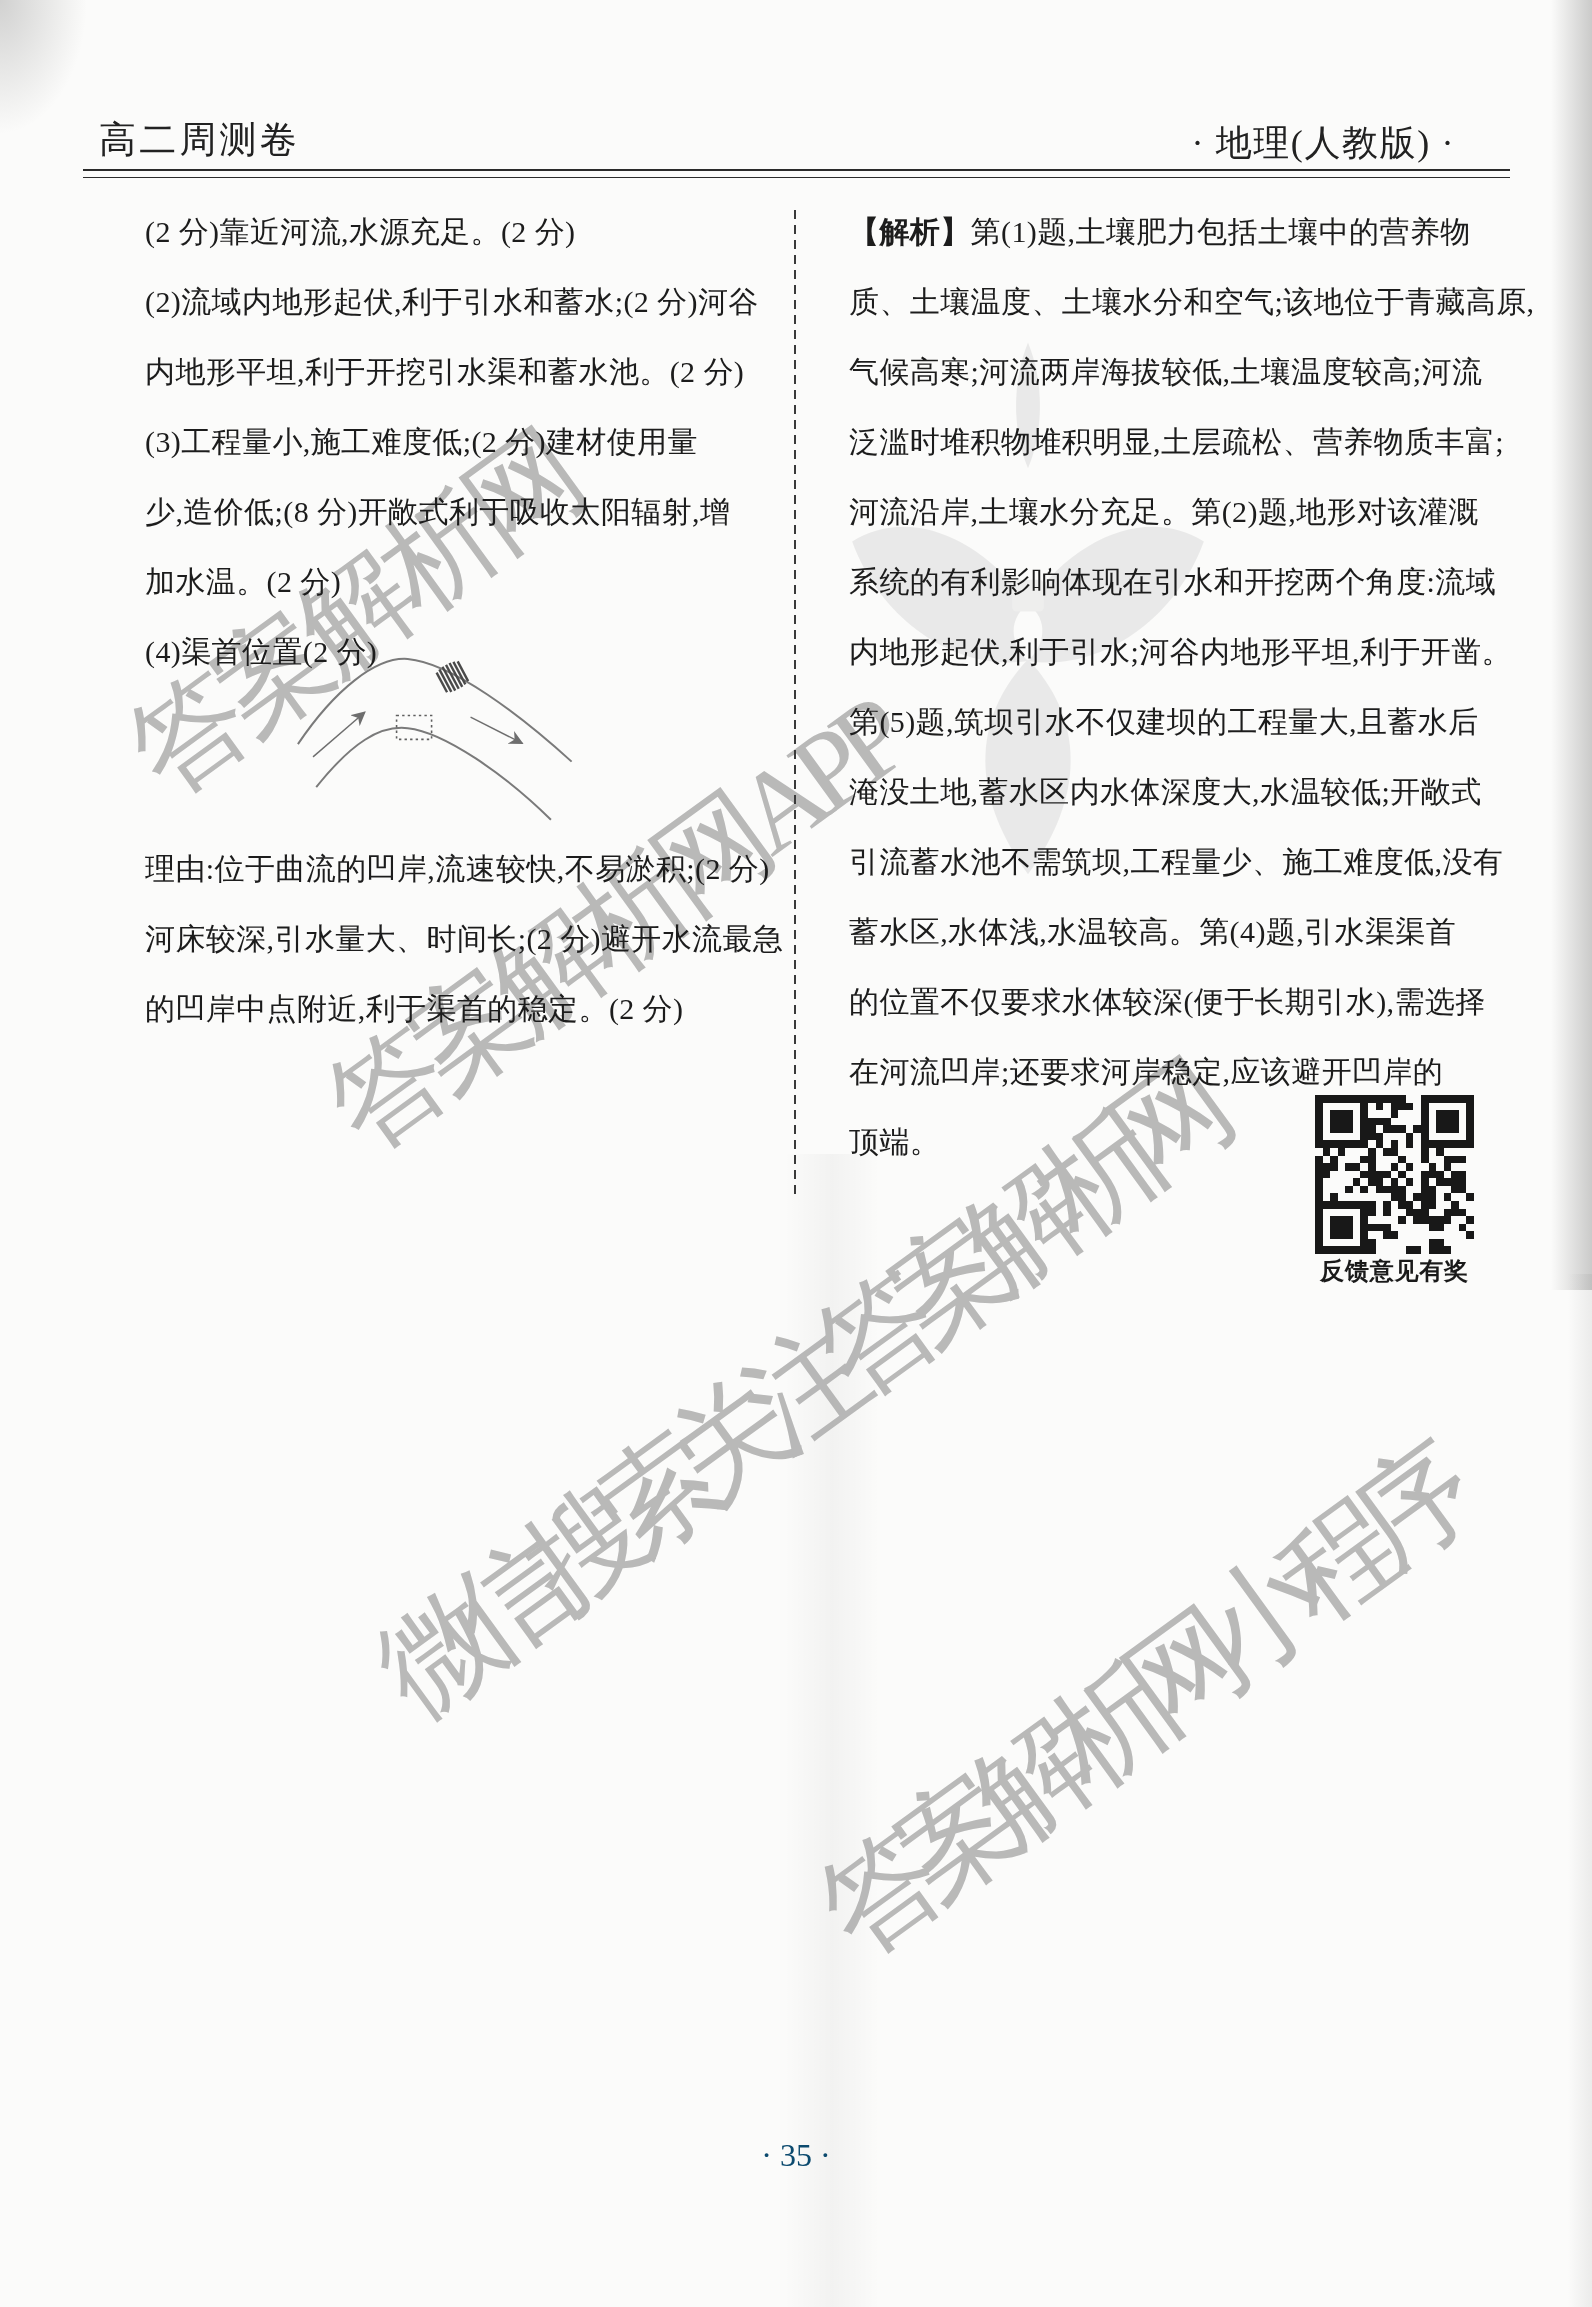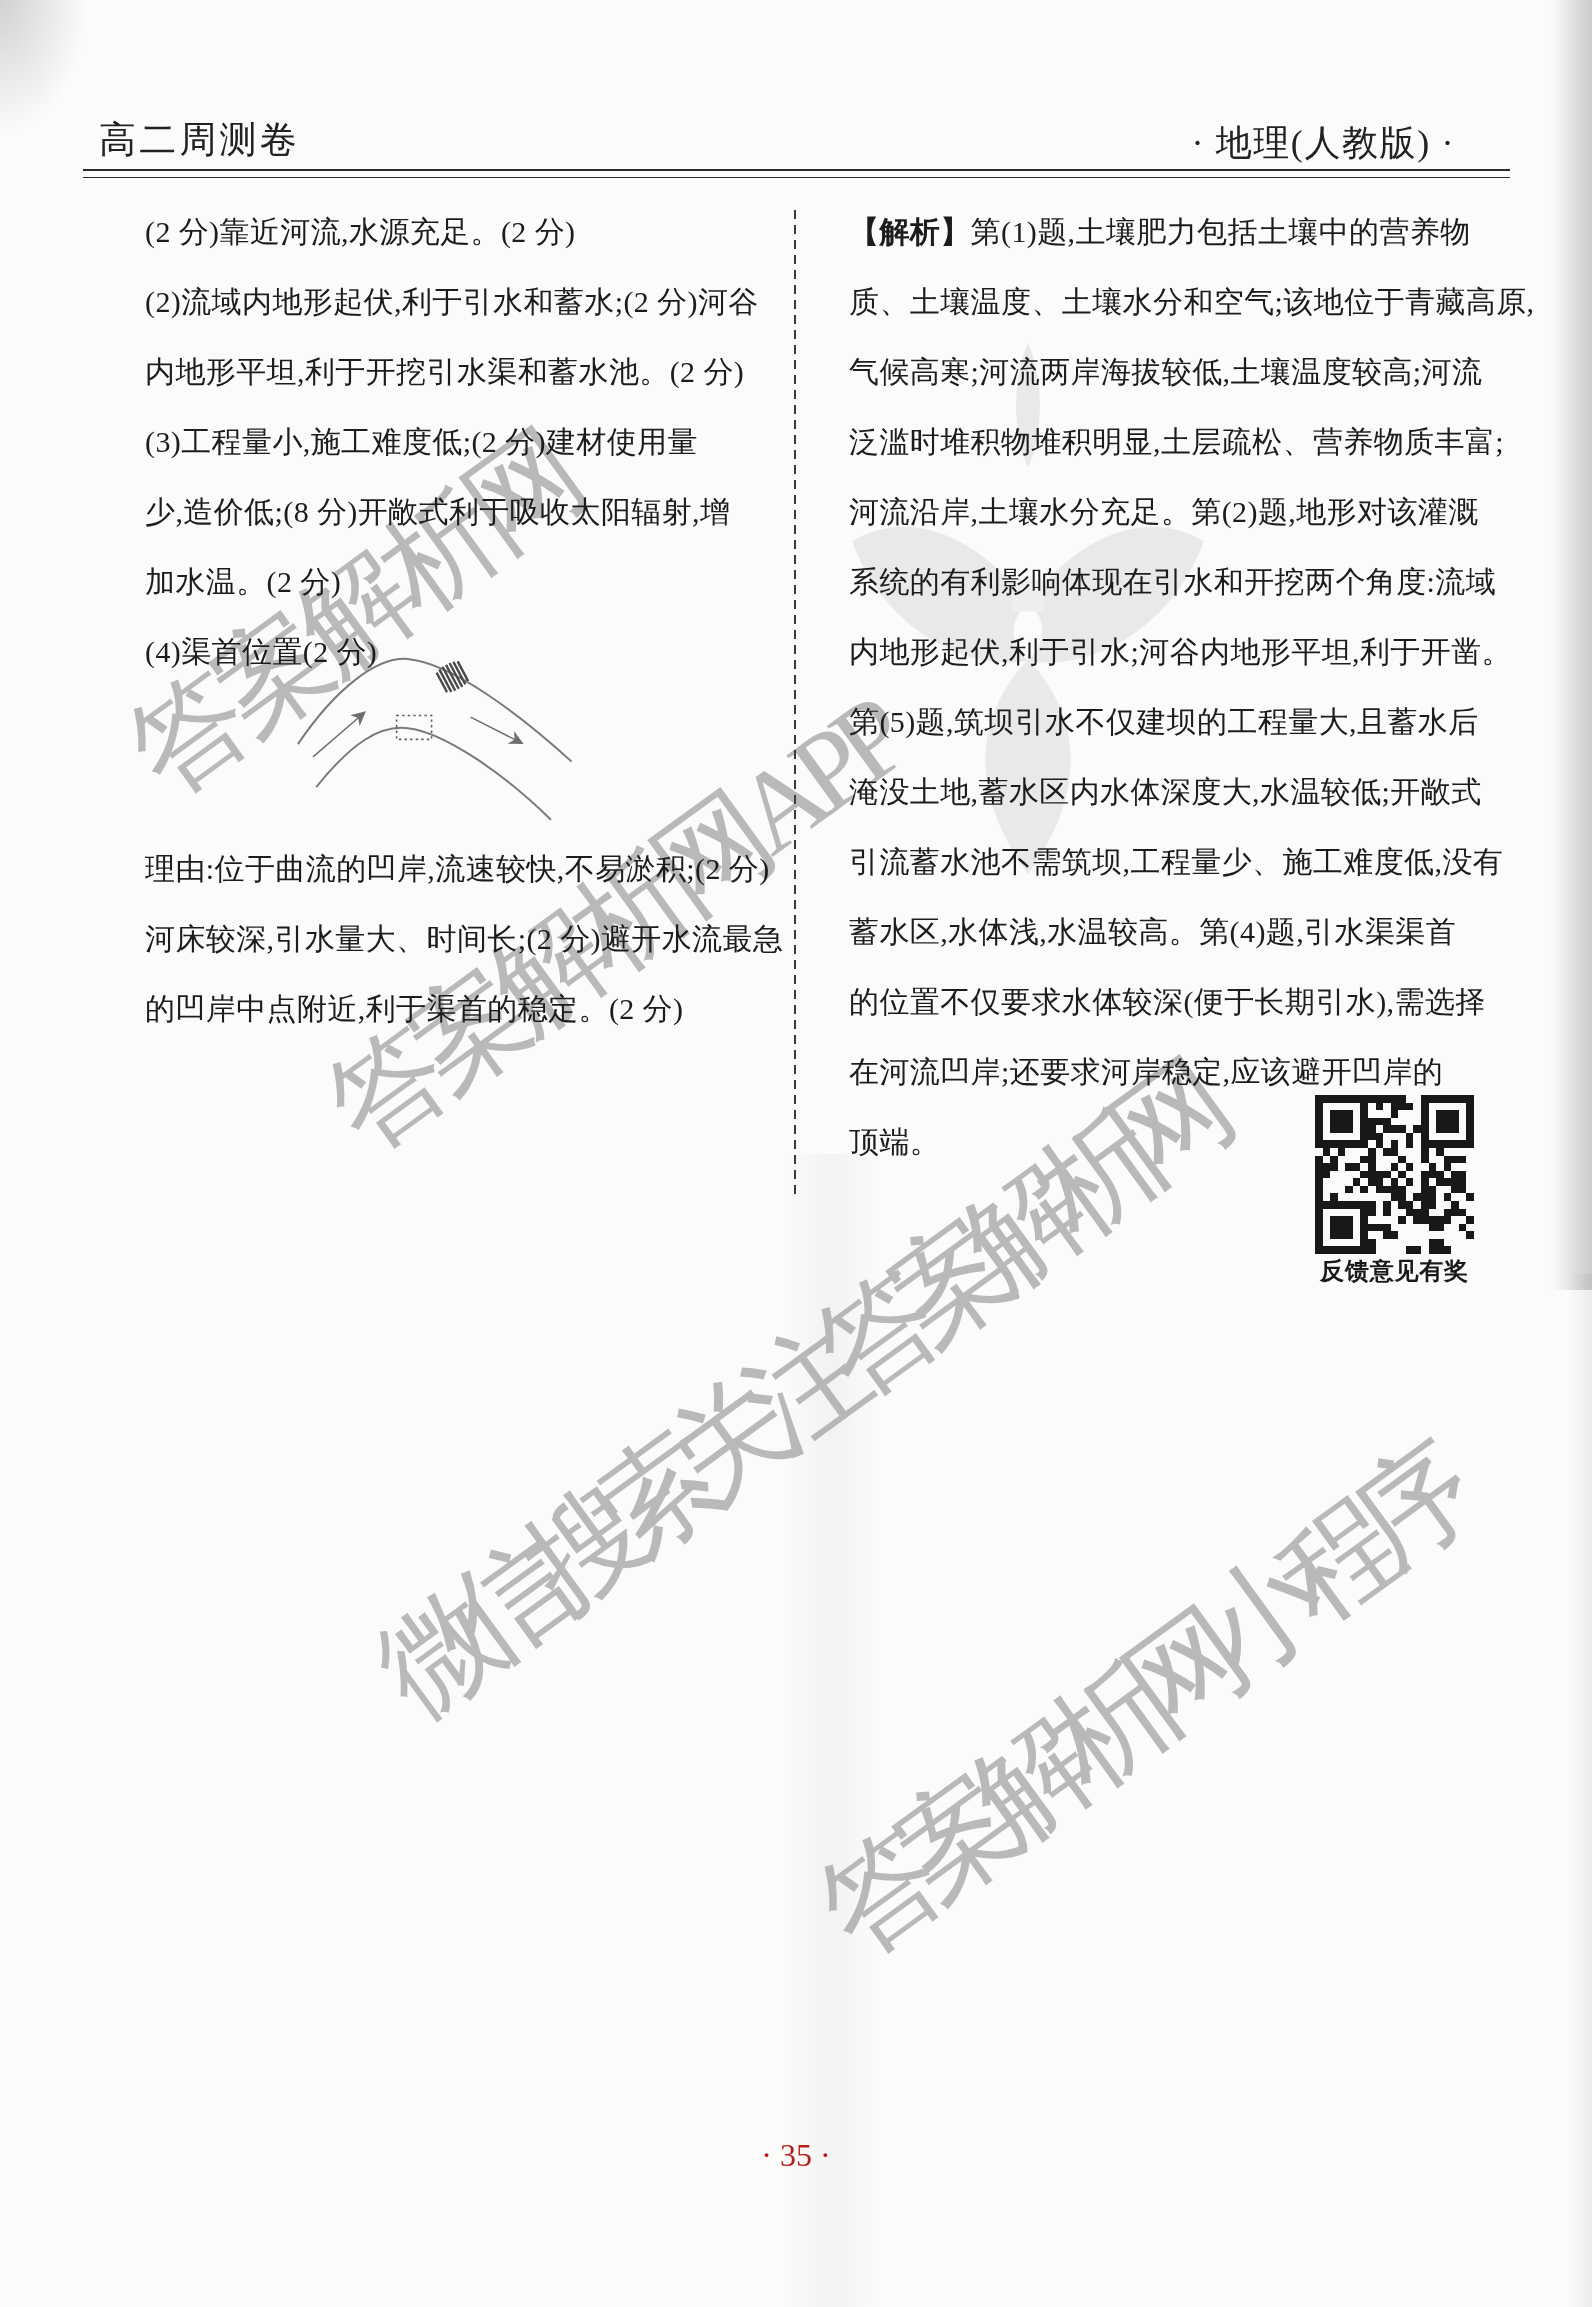--- a/index.html
+++ b/index.html
@@ -32,21 +32,21 @@
   .figure{position:relative;height:147px;}
   .figure svg{position:absolute;left:151px;top:-32px;}
   
   #qr{position:absolute;left:1315px;top:1095px;width:159px;height:159px;
       display:grid;grid-template-columns:repeat(21,1fr);grid-template-rows:repeat(21,1fr);}
   #qr div{width:100%;height:100%;}
   #qr .d{background:#181818;}
   .qr-caption{position:absolute;left:1275px;top:1255px;width:239px;text-align:center;
     font-family:"Liberation Sans", sans-serif;font-weight:bold;font-size:24px;color:#1a1a1a;letter-spacing:0.8px;}
   
-  .pagenum{position:absolute;left:710px;top:2137px;width:172px;text-align:center;font-size:32px;color:#b91c1c;}
+  .pagenum{position:absolute;left:710px;top:2137px;width:172px;text-align:center;font-size:32px;color:#0c4a6e;}
   
   .wm{position:absolute;white-space:nowrap;color:#a0a0a0;opacity:.72;
       font-family:"Liberation Serif", serif;transform-origin:center;pointer-events:none;}
   #wm-a{left:354px;top:615px;font-size:113px;letter-spacing:-9.6px;transform:translate(-50%,-50%) rotate(-36deg);}
   #wm-b{left:615px;top:925px;font-size:113px;letter-spacing:-12.7px;transform:translate(-50%,-50%) rotate(-36deg);}
   #wm-c{left:796px;top:1395px;font-size:116px;letter-spacing:-25.5px;transform:translate(-50%,-50%) rotate(-36deg);}
   #wm-d{left:1140px;top:1705px;font-size:116px;letter-spacing:-22px;transform:translate(-50%,-50%) rotate(-36deg);}
   .logo{position:absolute;left:841px;top:341px;opacity:.5;}
 </style>
 </head>

